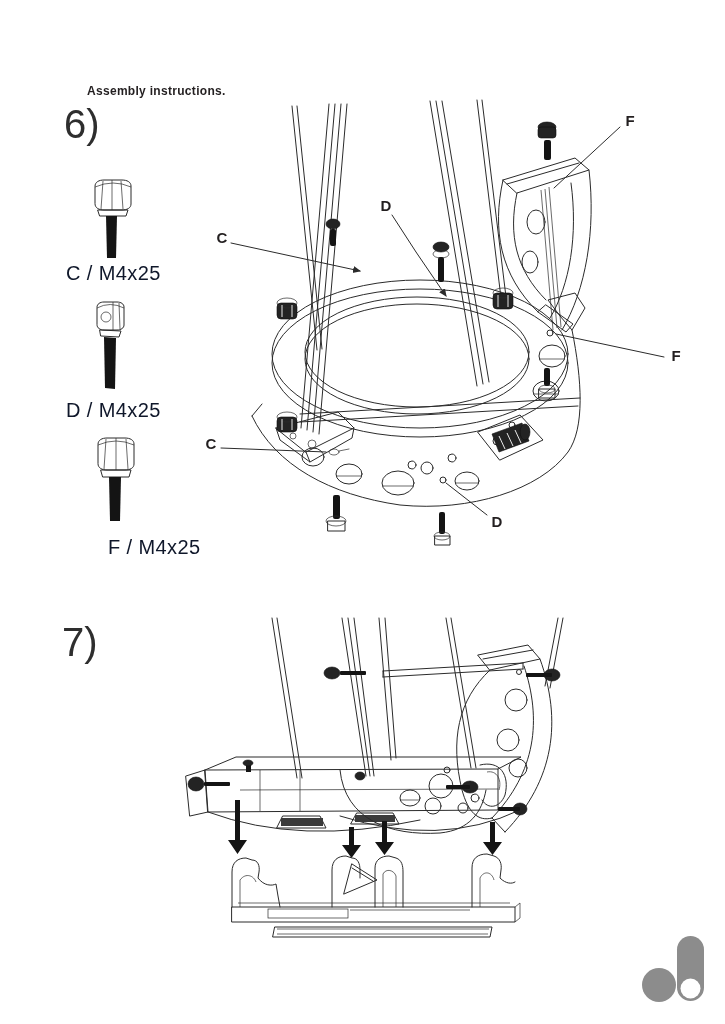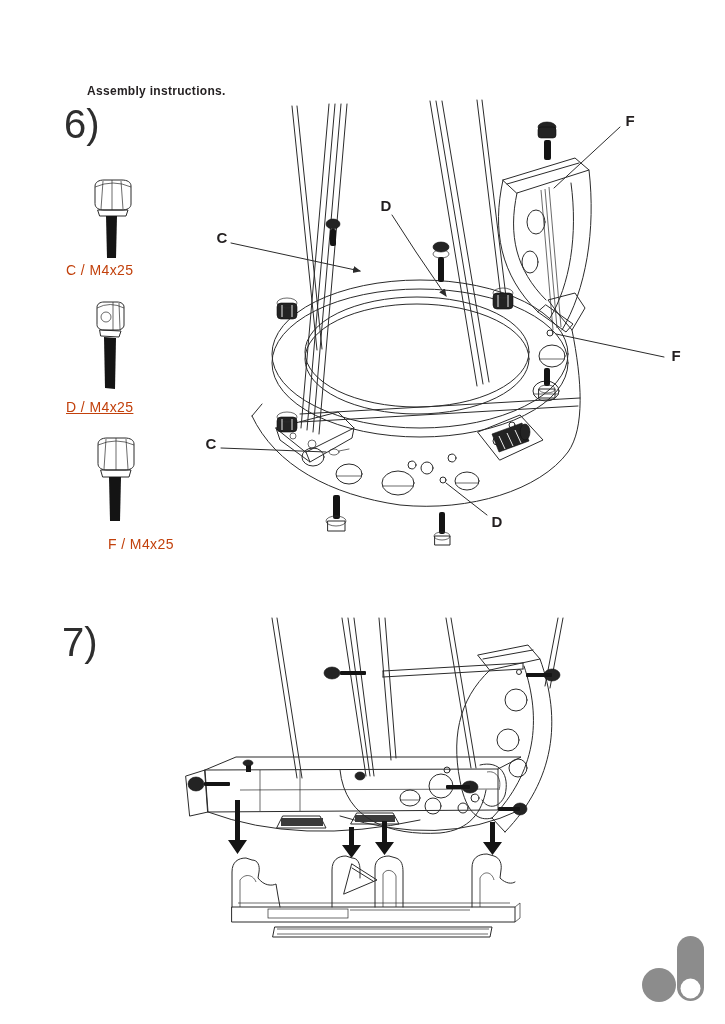--- a/index.html
+++ b/index.html
@@ -11,23 +11,23 @@
   .page{
     position:relative;width:725px;height:1024px;background:#fff;overflow:hidden;
     font-family:"Liberation Sans",sans-serif;color:var(--ink);
   }
   .art{position:absolute;left:0;top:0;}
   .txt{position:absolute;white-space:nowrap;}
   .doc-title{left:87px;top:84px;font-size:12px;font-weight:700;letter-spacing:.3px;}
   .stepnum{font-size:40px;font-weight:300;color:#2e2e2e;line-height:1;}
   .s6{left:64px;top:104px;}
   .s7{left:62px;top:622px;}
-  .part-label{font-size:14px;font-weight:400;letter-spacing:.4px;color:#c2410c;}
+  .part-label{font-size:20px;font-weight:400;letter-spacing:.4px;color:#0f172a;}
   .pl-c{left:66px;top:262px;}
-  .pl-d{left:66px;top:399px;text-decoration:underline;}
+  .pl-d{left:66px;top:399px;}
   .pl-f{left:67px;top:536px;margin-left:41px;}
 
   
   .ln{fill:none;stroke:var(--line);stroke-width:1;stroke-linecap:round;stroke-linejoin:round;}
   .thin{fill:none;stroke:var(--line);stroke-width:.7;}
   .f1{fill:#141414;stroke:none;}
   .f2{fill:#232323;stroke:#0d0d0d;stroke-width:.6;}
   .wf{stroke:#ffffff;stroke-width:.9;fill:none;}
   .pad{fill:#3a3a3a;stroke:none;}
   svg text{font-family:"Liberation Sans",sans-serif;font-size:15px;font-weight:700;fill:var(--ink);}

